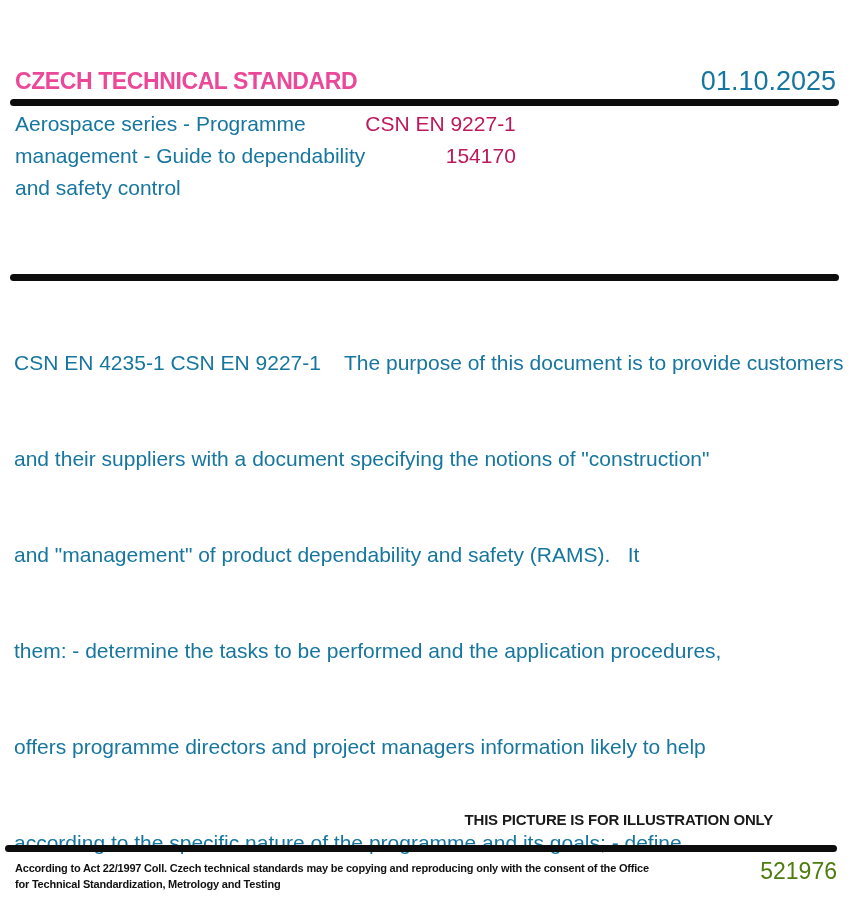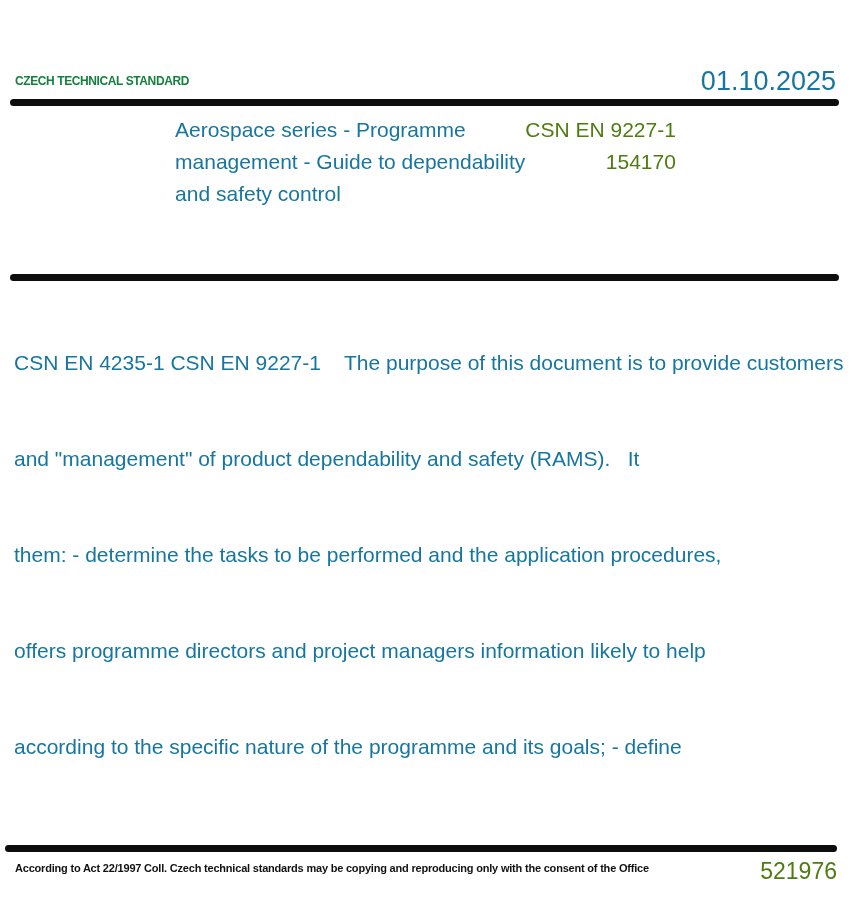--- a/index.html
+++ b/index.html
@@ -26,41 +26,41 @@
 
   
   .header-row {
     position: absolute;
     top: 69px; left: 15px; right: 29px;
     display: flex;
     justify-content: space-between;
     align-items: flex-start;
   }
   .header-label {
-    font-size: 12px;
+    font-size: 23px;
     font-weight: 700;
     letter-spacing: -0.4px;
     line-height: 24px;
-    color: #15803d;
+    color: #ec4899;
   }
   .header-date {
     font-size: 27px;
     line-height: 24px;
     color: #16769f;
   }
 
   
   .title-row {
     position: absolute;
-    top: 114px; left: 15px; right: 29px;
+    top: 108px; left: 15px; right: 29px;
     display: flex;
-    justify-content: center;
+    justify-content: flex-start;
   }
   .title-lines { font-size: 21px; line-height: 32px; color: #16769f; }
-  .ref-lines   { font-size: 21px; line-height: 32px; color: #4d7c0f; text-align: right; }
+  .ref-lines   { font-size: 21px; line-height: 32px; color: #be185d; text-align: right; }
 
   
   .abstract {
     position: absolute;
     top: 283px; left: 14px; right: 2px;
     font-size: 21px;
     line-height: 32px;
     color: #16769f;
     white-space: pre;
     overflow: hidden;
@@ -114,37 +114,40 @@
     <div class="ref-lines">
       <div>CSN EN 9227-1</div>
       <div>154170</div>
     </div>
   </div>
 
   <div class="rule rule-mid"></div>
 
   <div class="abstract">
     <div>CSN EN 4235-1 CSN EN 9227-1    The purpose of this document is to provide customers</div>
+    <div>and their suppliers with a document specifying the notions of "construction"</div>
     <div>and "management" of product dependability and safety (RAMS).   It</div>
     <div>them: - determine the tasks to be performed and the application procedures,</div>
     <div>offers programme directors and project managers information likely to help</div>
     <div>according to the specific nature of the programme and its goals; - define</div>
     
     
     
     
     
     
     
     
     
   </div>
 
+  <div class="illustration-note">THIS PICTURE IS FOR ILLUSTRATION ONLY</div>
 
   <div class="rule rule-bottom"></div>
 
   <div class="footer-copyright">
     <div>According to Act 22/1997 Coll. Czech technical standards may be copying and reproducing only with the consent of the Office</div>
+    <div>for Technical Standardization, Metrology and Testing</div>
   </div>
 
   <div class="footer-number">521976</div>
 
 </div>
 
 </body></html>

